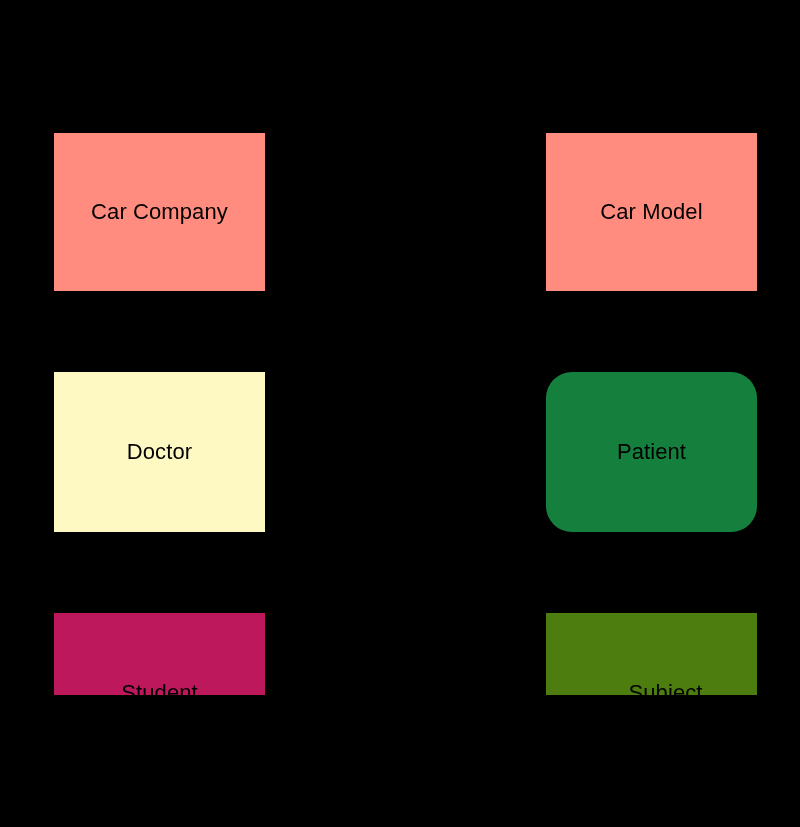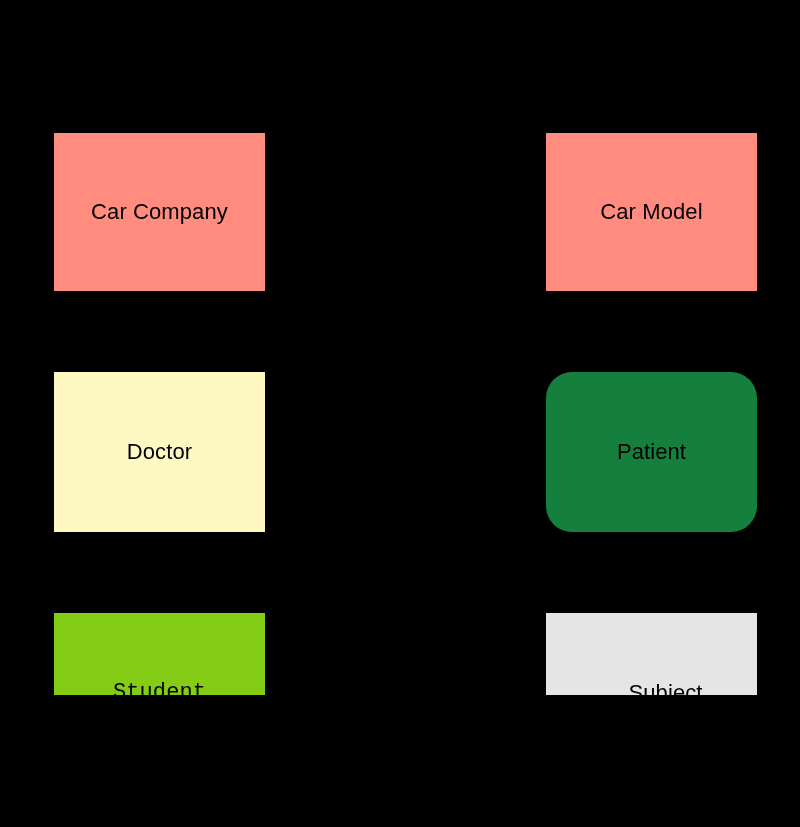--- a/index.html
+++ b/index.html
@@ -59,21 +59,21 @@
   </div>
 
   <div class="node col-left row-2" style="background-color: #fef9c3;">
     <span class="node-label">Doctor</span>
   </div>
 
   <div class="node col-right row-2" style="background-color: #15803d; border-radius: 26px;">
     <span class="node-label">Patient</span>
   </div>
 
-  <div class="node col-left row-3" style="background-color: #84cc16; font-family: Liberation Mono, monospace;">
+  <div class="node col-left row-3" style="background-color: #be185d;">
     <span class="node-label">Student</span>
   </div>
 
-  <div class="node col-right row-3" style="background-color: #e5e5e5; padding-left: 28px;">
+  <div class="node col-right row-3" style="background-color: #4d7c0f; padding-left: 28px;">
     <span class="node-label">Subject</span>
   </div>
 
 </div>
 
 </body></html>

